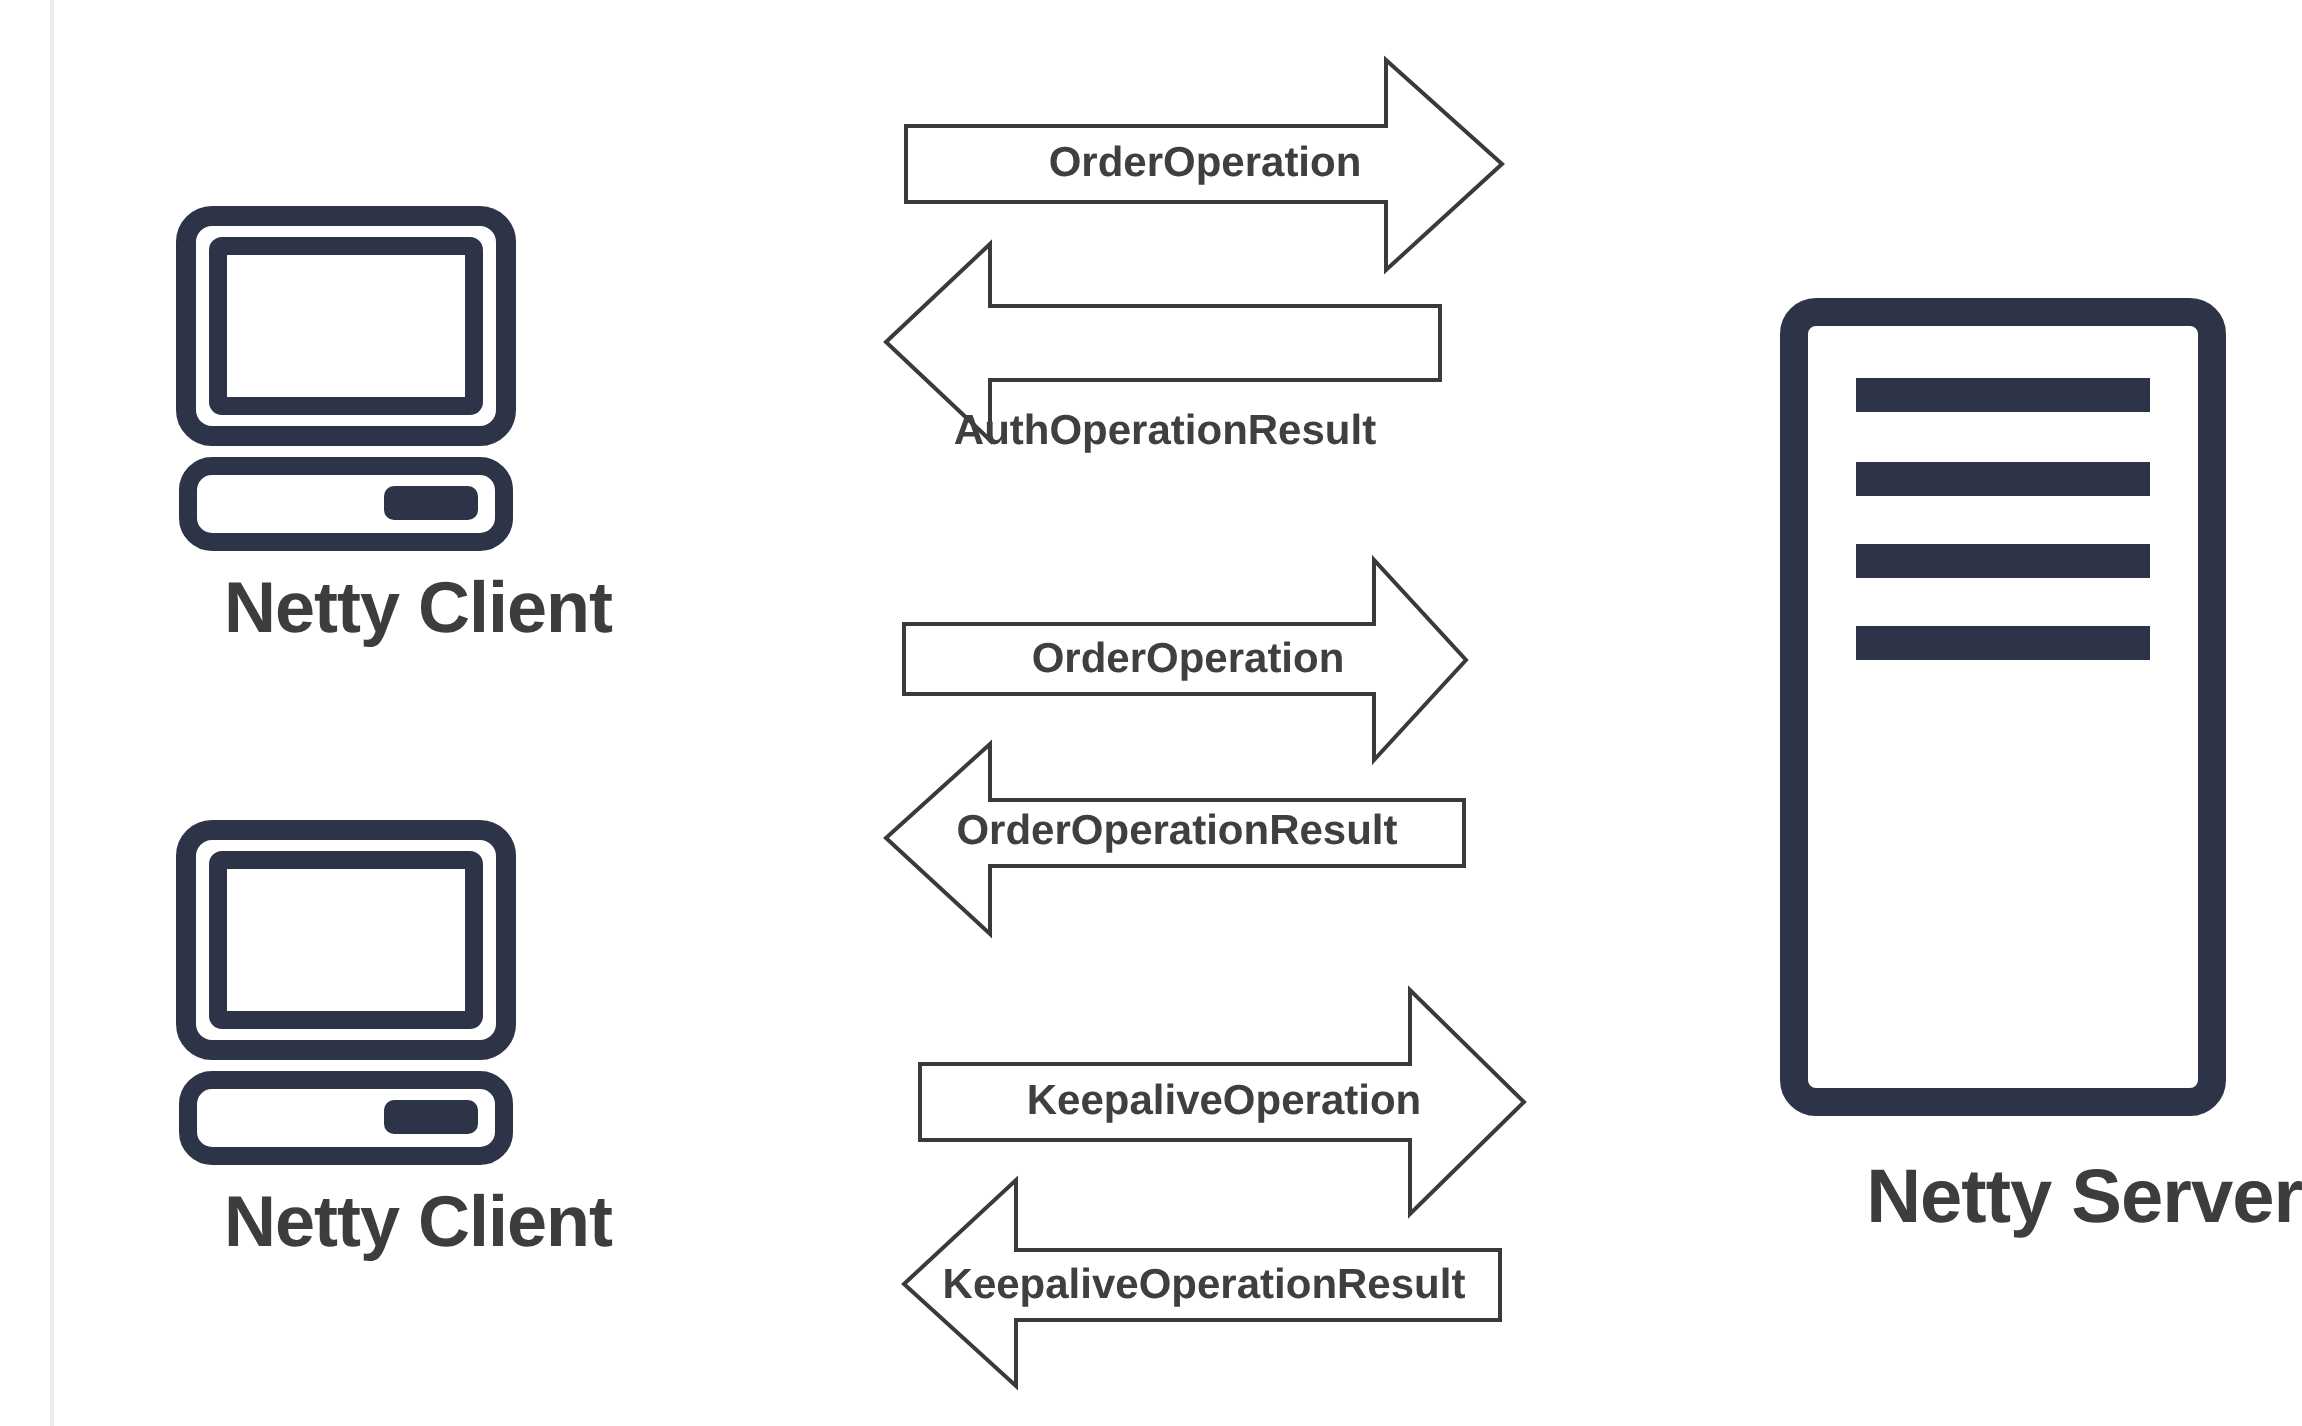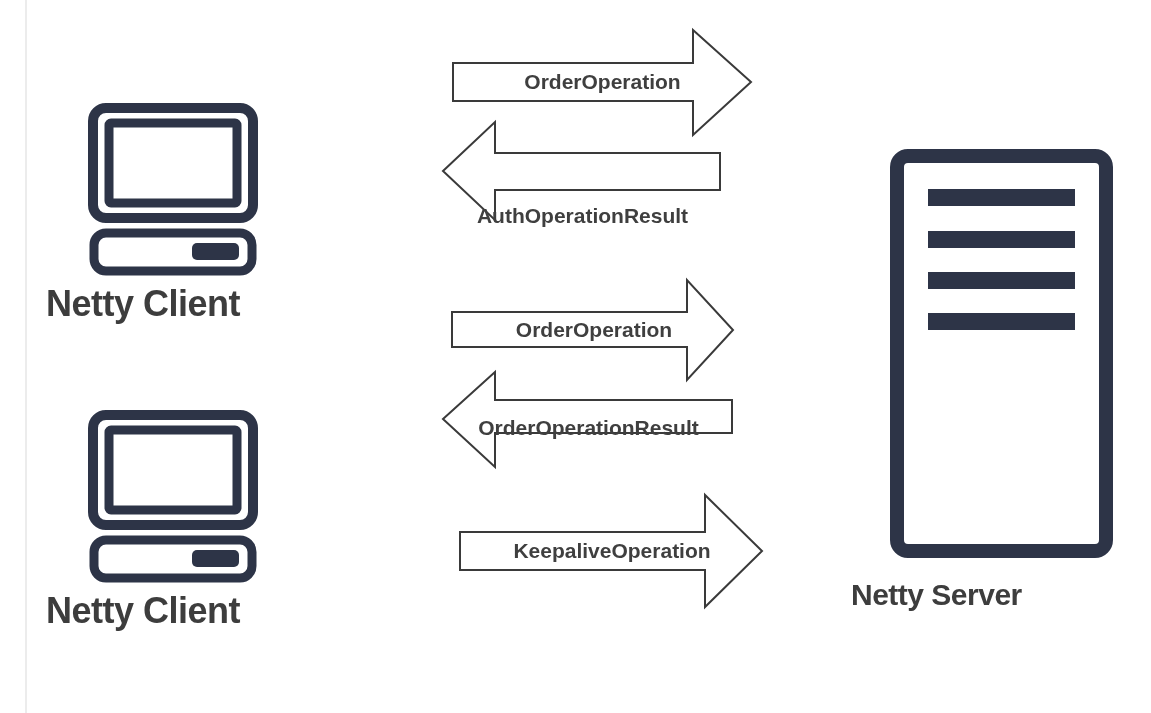--- a/index.html
+++ b/index.html
@@ -10,21 +10,21 @@
     overflow:hidden;
     font-family:"Liberation Sans", sans-serif;
   }
   .page-edge{
     position:absolute;left:25px;top:0;width:2px;height:713px;
     background:#ececec;
   }
   .node{position:absolute;}
   .node-label{
     position:absolute;
-    text-align:left;
+    text-align:right;
     font-weight:bold;
     font-size:36px;
     letter-spacing:-0.5px;
     color:#3d3d3d;
     white-space:nowrap;
   }
   .arrow{position:absolute;}
   .arrow svg{display:block;}
   .arrow-label{
     position:absolute;left:0;right:0;
@@ -35,30 +35,30 @@
     white-space:nowrap;
   }
   
   .client-top{left:88px;top:103px;width:170px;height:178px;}
   .client-top-label{left:46px;top:283px;width:260px;}
   
   .client-bottom{left:88px;top:410px;width:170px;height:178px;}
   .client-bottom-label{left:46px;top:590px;width:260px;}
   
   .server{left:890px;top:149px;width:223px;height:409px;}
-  .server-label{left:851px;top:578px;width:300px;font-size:30px;}
+  .server-label{left:851px;top:578px;width:300px;font-size:38px;}
   
   .m0{left:450px;top:27px;width:305px;height:112px;}
   .m0 .arrow-label{top:36px;height:38px;line-height:38px;}
   .m1{left:439px;top:118px;width:287px;height:108px;}
   .m1 .arrow-label{top:35px;height:37px;line-height:37px;margin-top:44px;}
   .m2{left:449px;top:277px;width:290px;height:108px;}
   .m2 .arrow-label{top:35px;height:35px;line-height:35px;}
   .m3{left:440px;top:369px;width:297px;height:103px;}
-  .m3 .arrow-label{top:42px;height:33px;line-height:33px;}
+  .m3 .arrow-label{top:30px;height:33px;line-height:33px;}
   .m4{left:457px;top:492px;width:310px;height:120px;}
   .m4 .arrow-label{top:40px;height:32px;line-height:38px;}
   .m5{left:449px;top:587px;width:306px;height:111px;}
   .m5 .arrow-label{top:38px;height:35px;line-height:35px;}
   .arrow-shape{fill:#ffffff;stroke:#3a3a3a;stroke-width:2;stroke-linejoin:miter;}
 </style>
 </head>
 <body>
 
 <div class="canvas">
@@ -124,14 +124,20 @@
     <div class="arrow-label">OrderOperationResult</div>
   </div>
 
   <div class="arrow m4">
     <svg width="310" height="120" viewBox="0 0 310 120">
       <polygon class="arrow-shape" points="3,40 248,40 248,3 305,59 248,115 248,78 3,78"></polygon>
     </svg>
     <div class="arrow-label">KeepaliveOperation</div>
   </div>
 
+  <div class="arrow m5">
+    <svg width="306" height="111" viewBox="0 0 306 111">
+      <polygon class="arrow-shape" points="3,55 59,3 59,38 301,38 301,73 59,73 59,106"></polygon>
+    </svg>
+    <div class="arrow-label">KeepaliveOperationResult</div>
+  </div>
 
 </div>
 
 </body></html>

